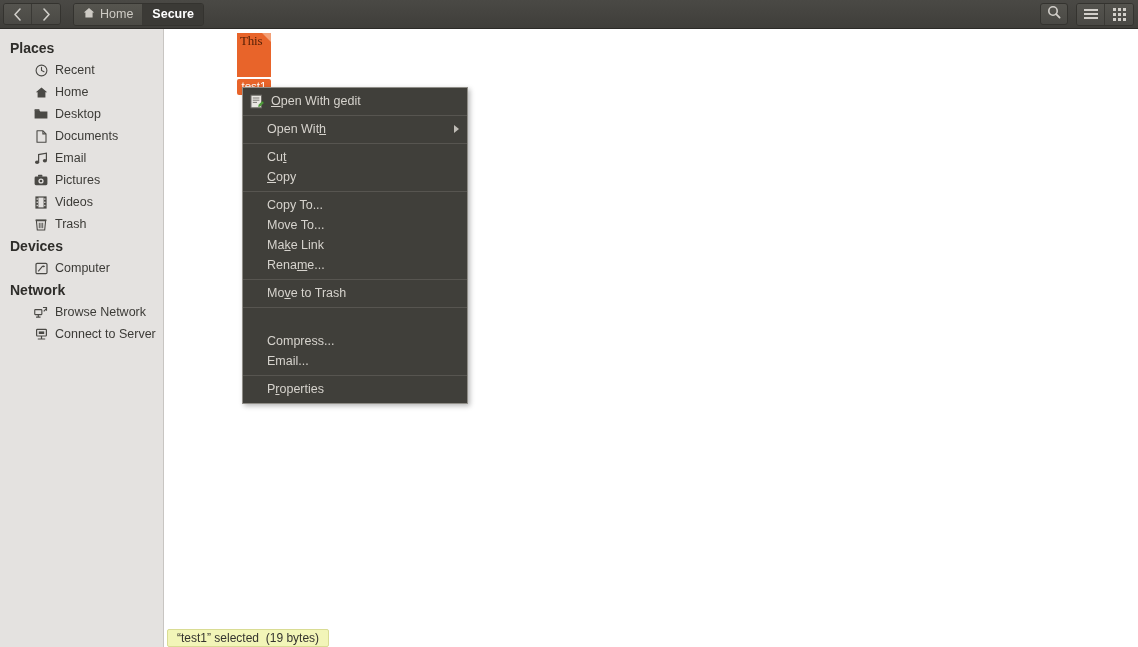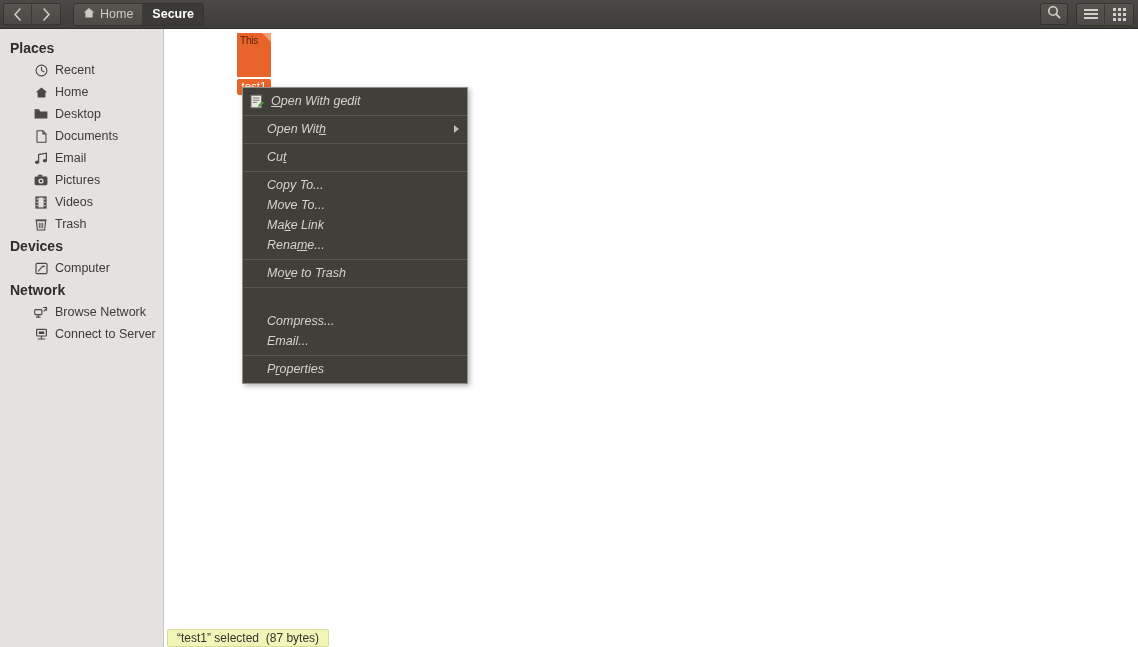--- a/index.html
+++ b/index.html
@@ -158,22 +158,22 @@
     background: #e8642a;
   }
   .filethumb .fold {
     position: absolute; right: 0; top: 0;
     width: 0; height: 0;
     border-left: 9px solid transparent;
     border-top: 9px solid #f3a077;
   }
   .filethumb .preview {
     position: absolute; left: 3px; top: 3px;
-    font-family: Liberation Sans, sans-serif;
-    font-size: 10px;
+    font-family: Liberation Serif, serif;
+    font-size: 13px;
     color: #5a2208;
     line-height: 9px;
     letter-spacing: -0.2px;
   }
   .filelabel {
     margin-top: 2px;
     background: #e8642a;
     color: #ffffff;
     font-size: 11.5px;
     padding: 1px 5px 2px 5px;
@@ -184,21 +184,20 @@
 
   
   .ctxmenu {
     position: absolute; left: 242px; top: 87px;
     width: 226px;
     background: #403f3a;
     border: 1px solid #8f8d87;
     padding: 3px 0 4px 0;
     box-shadow: 2px 2px 5px rgba(0,0,0,0.28);
     z-index: 20;
-    font-style: italic;
   }
   .mi {
     position: relative;
     display: flex; align-items: center;
     height: 20px;
     padding-left: 24px; padding-right: 10px;
     font-size: 12.5px;
     color: #d6d3cd;
     white-space: nowrap;
   }
@@ -474,20 +473,23 @@
     <div class="mi">
       <span>Open Wit<u>h</u></span>
       <span class="arrow"></span>
     </div>
 
     <div class="msep"></div>
 
     <div class="mi">
       <span>Cu<u>t</u></span>
     </div>
+    <div class="mi">
+      <span><u>C</u>opy</span>
+    </div>
 
     <div class="msep"></div>
 
     <div class="mi">
       <span>Copy To...</span>
     </div>
     <div class="mi">
       <span>Move To...</span>
     </div>
     <div class="mi">
@@ -516,16 +518,16 @@
     </div>
 
     <div class="msep"></div>
 
     <div class="mi">
       <span>P<u>r</u>operties</span>
     </div>
   </div>
 
   <div class="statusbar">
-    <span>“test1” selected  (87 bytes)</span>
+    <span>“test1” selected  (19 bytes)</span>
   </div>
 
 </div>
 
 </body></html>

